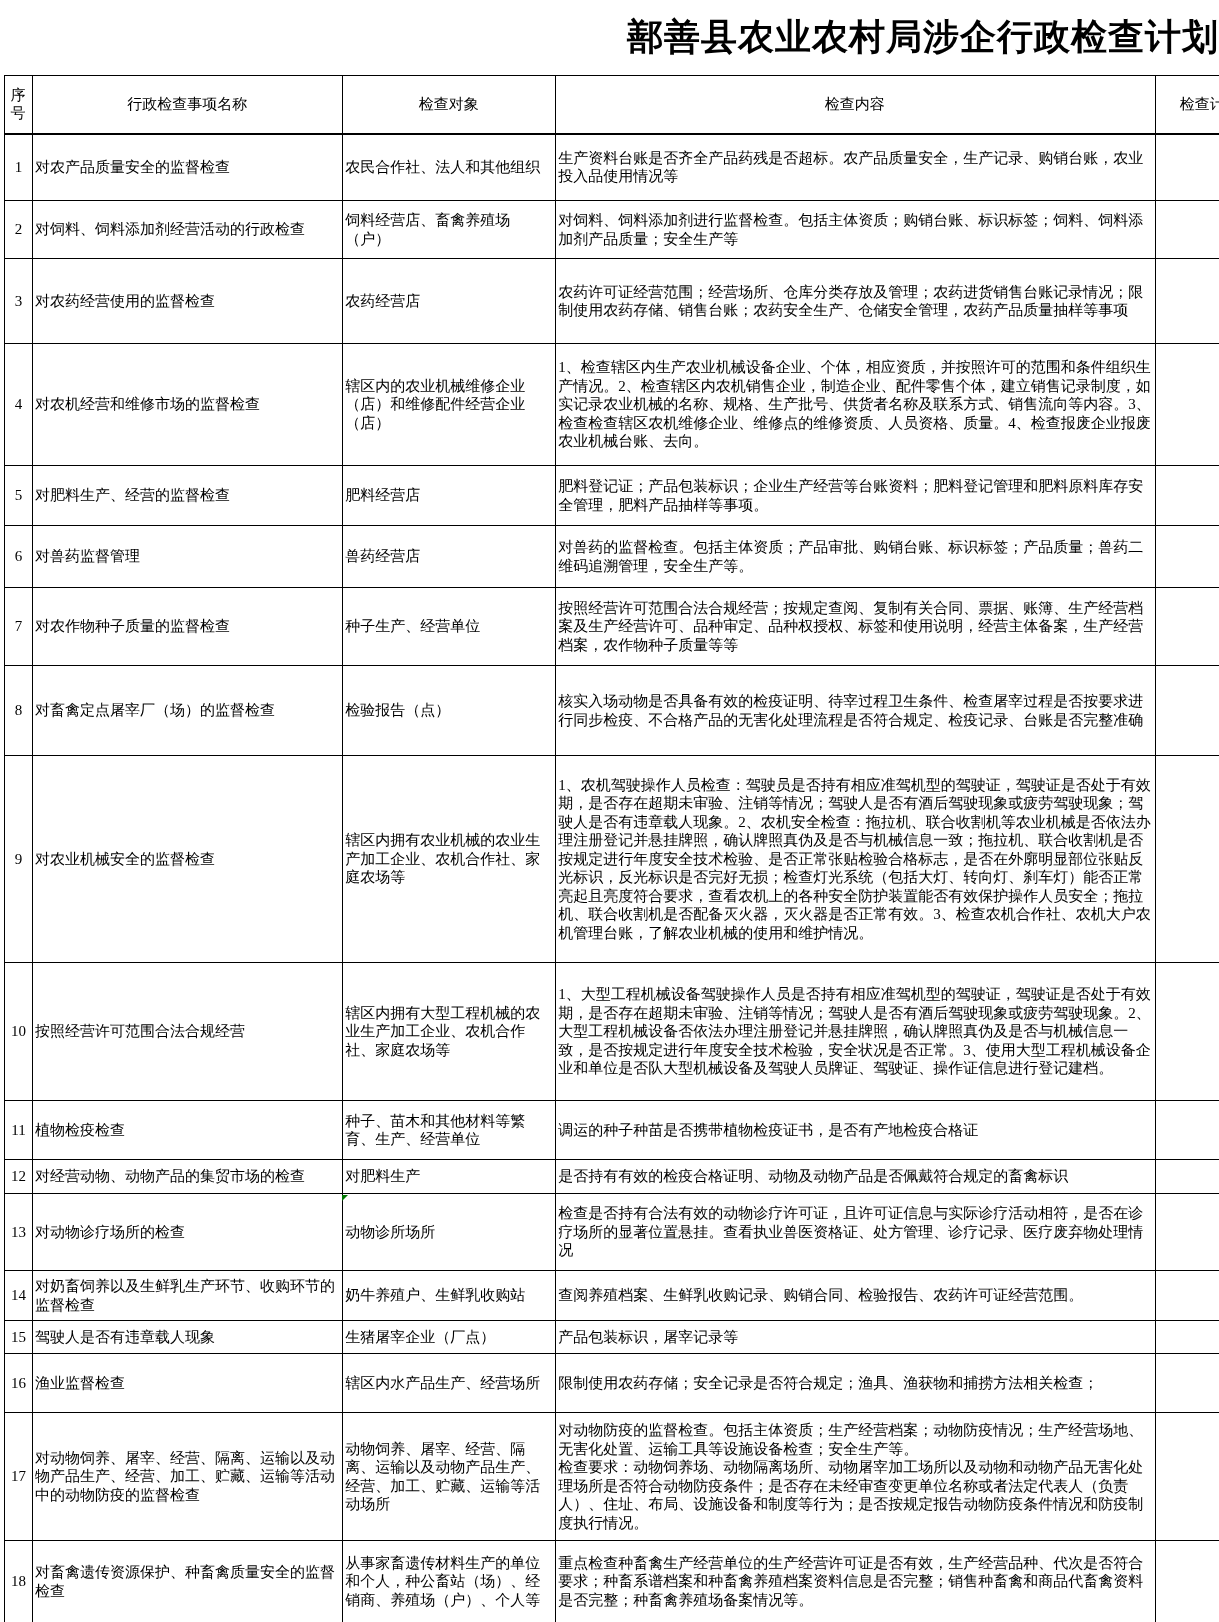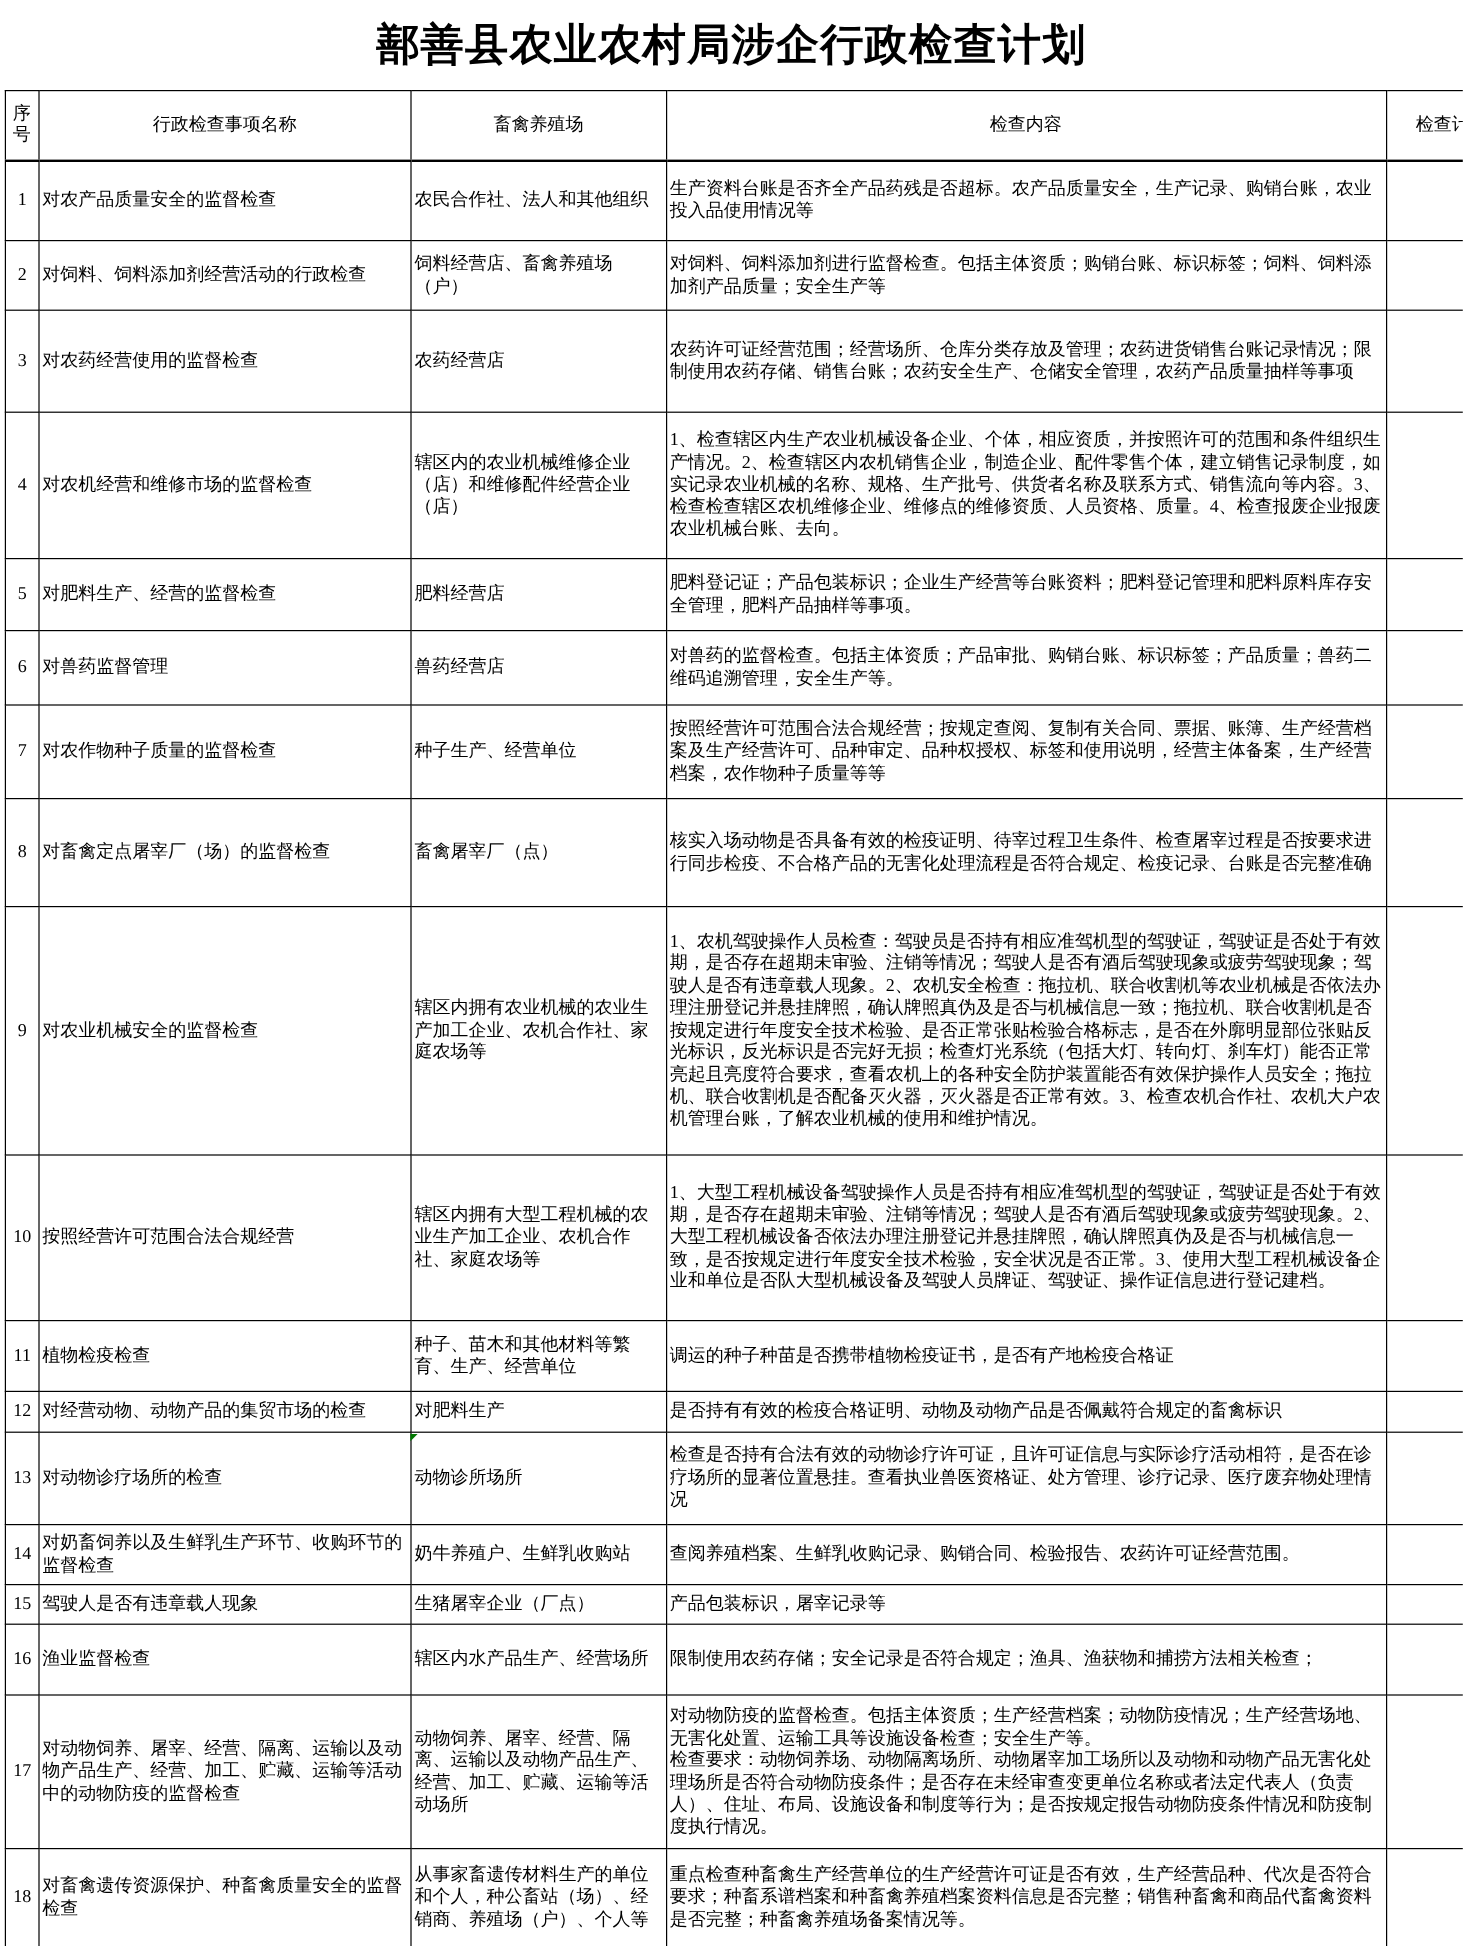--- a/index.html
+++ b/index.html
@@ -20,21 +20,21 @@
     height: 1622px;
     background: #ffffff;
   }
   .doc-title {
     position: absolute;
     left: 0;
     top: 6px;
     width: 1219px;
     height: 62px;
     line-height: 62px;
-    text-align: center;
+    text-align: right;
     font-family: "Liberation Sans", sans-serif;
     font-size: 36px;
     font-weight: bold;
     letter-spacing: 1px;
     white-space: nowrap;
   }
   table.plan-table {
     position: absolute;
     left: 4px;
     top: 75px;
@@ -86,21 +86,21 @@
       <col class="col-no">
         <col class="col-name">
         <col class="col-tgt">
         <col class="col-cnt">
         <col class="col-plan">
     </colgroup>
     <thead>
       <tr style="height:58px">
         <th>序号</th>
         <th>行政检查事项名称</th>
-        <th>畜禽养殖场</th>
+        <th>检查对象</th>
         <th>检查内容</th>
         <th>检查计划</th>
       </tr>
     </thead>
     <tbody>
       <tr style="height:67px">
         <td class="c-no">1</td>
         <td>对农产品质量安全的监督检查</td>
         <td>农民合作社、法人和其他组织</td>
         <td class="c-cnt">生产资料台账是否齐全产品药残是否超标。农产品质量安全，生产记录、购销台账，农业投入品使用情况等</td>
@@ -144,21 +144,21 @@
       <tr style="height:78px">
         <td class="c-no">7</td>
         <td>对农作物种子质量的监督检查</td>
         <td>种子生产、经营单位</td>
         <td class="c-cnt">按照经营许可范围合法合规经营；按规定查阅、复制有关合同、票据、账簿、生产经营档案及生产经营许可、品种审定、品种权授权、标签和使用说明，经营主体备案，生产经营档案，农作物种子质量等等</td>
         <td></td>
       </tr>
       <tr style="height:90px">
         <td class="c-no">8</td>
         <td>对畜禽定点屠宰厂（场）的监督检查</td>
-        <td>畜禽屠宰厂（点）</td>
+        <td>检验报告（点）</td>
         <td class="c-cnt">核实入场动物是否具备有效的检疫证明、待宰过程卫生条件、检查屠宰过程是否按要求进行同步检疫、不合格产品的无害化处理流程是否符合规定、检疫记录、台账是否完整准确</td>
         <td></td>
       </tr>
       <tr style="height:207px">
         <td class="c-no">9</td>
         <td>对农业机械安全的监督检查</td>
         <td>辖区内拥有农业机械的农业生产加工企业、农机合作社、家庭农场等</td>
         <td class="c-cnt">1、农机驾驶操作人员检查：驾驶员是否持有相应准驾机型的驾驶证，驾驶证是否处于有效期，是否存在超期未审验、注销等情况；驾驶人是否有酒后驾驶现象或疲劳驾驶现象；驾驶人是否有违章载人现象。2、农机安全检查：拖拉机、联合收割机等农业机械是否依法办理注册登记并悬挂牌照，确认牌照真伪及是否与机械信息一致；拖拉机、联合收割机是否按规定进行年度安全技术检验、是否正常张贴检验合格标志，是否在外廓明显部位张贴反光标识，反光标识是否完好无损；检查灯光系统（包括大灯、转向灯、刹车灯）能否正常亮起且亮度符合要求，查看农机上的各种安全防护装置能否有效保护操作人员安全；拖拉机、联合收割机是否配备灭火器，灭火器是否正常有效。3、检查农机合作社、农机大户农机管理台账，了解农业机械的使用和维护情况。</td>
         <td></td>
       </tr>

